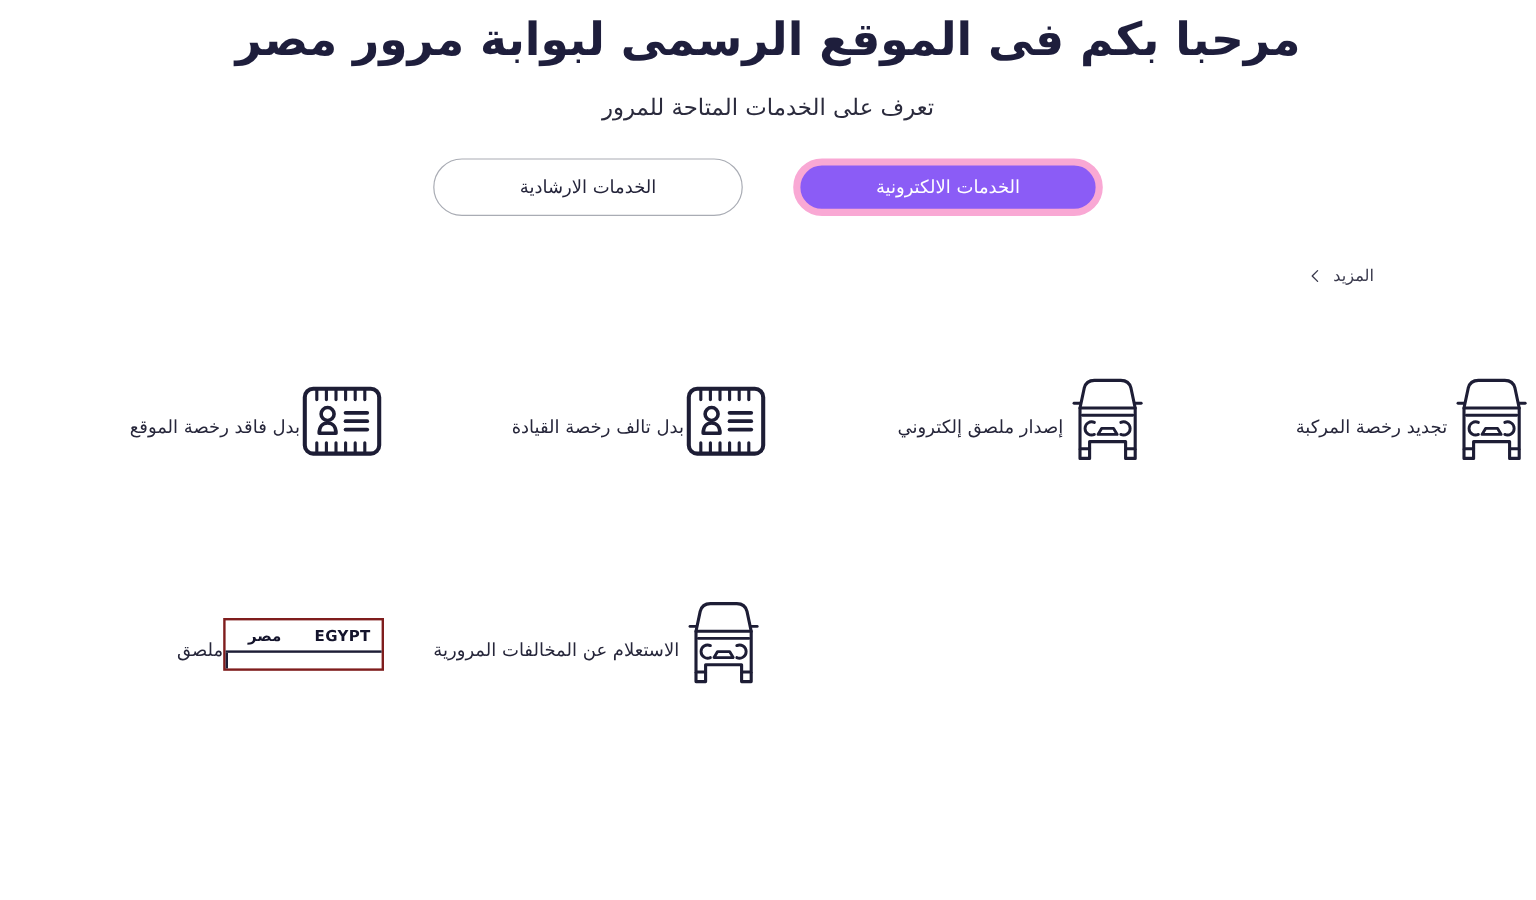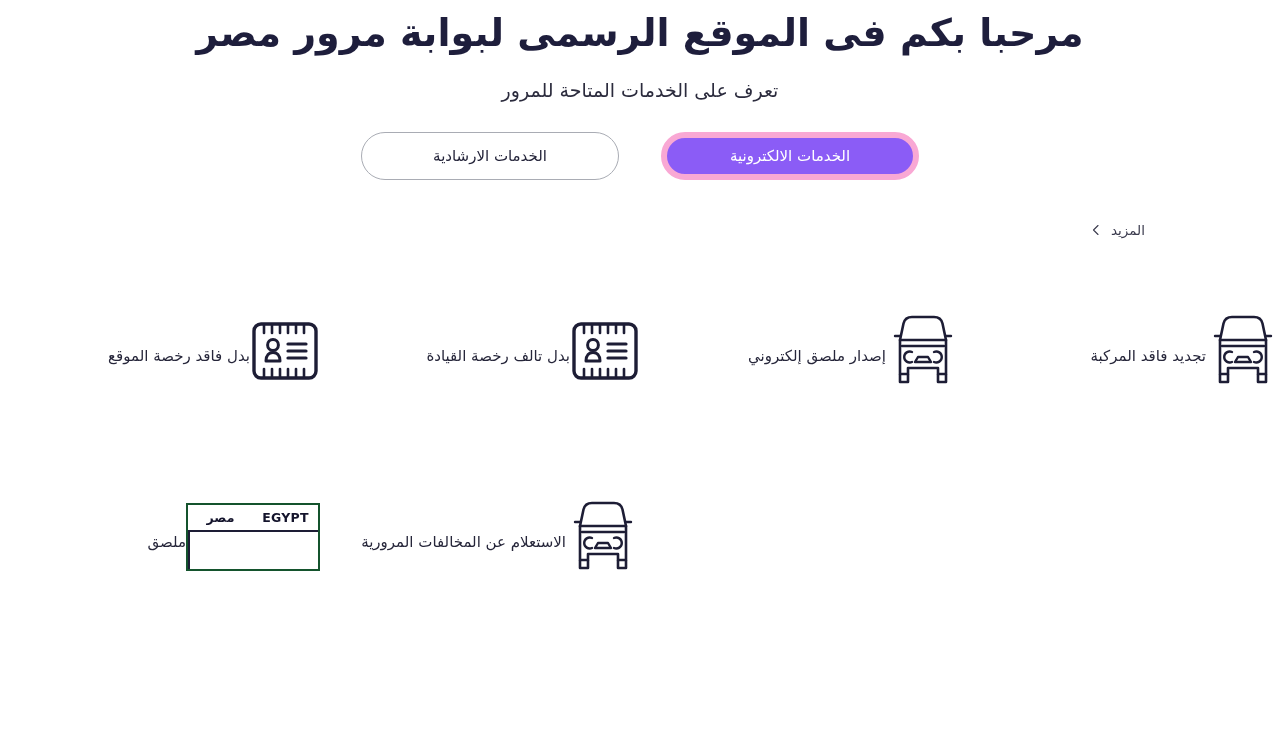--- a/index.html
+++ b/index.html
@@ -143,22 +143,22 @@
     font-size: 15px;
     line-height: 1.55;
     color: #26263a;
     direction: rtl;
     white-space: pre-line;
   }
 
   
   .plate {
     width: 134px;
-    height: 68px;
-    border: 2px solid #14532d;
+    height: 44px;
+    border: 2px solid #7f1d1d;
     background: #ffffff;
     display: flex;
     flex-direction: column;
   }
 
   .plate-top {
     flex: 0 0 27px;
     display: flex;
     flex-direction: row-reverse;
     border-bottom: 2px solid #1d1d35;
@@ -235,21 +235,21 @@
           <line x1="16" y1="34" x2="58" y2="34" stroke="#1d1d35" stroke-width="2.4" stroke-linecap="round"></line>
           <path d="M26 40 A5.5 5.5 0 1 0 26 50" stroke="#1d1d35" stroke-width="2.4" stroke-linecap="round"></path>
           <path d="M48 40 A5.5 5.5 0 1 1 48 50" stroke="#1d1d35" stroke-width="2.4" stroke-linecap="round"></path>
           <path d="M29 50 L32 45 L42 45 L45 50 Z" stroke="#1d1d35" stroke-width="2.4" stroke-linecap="round" stroke-linejoin="round"></path>
           <line x1="9" y1="24" x2="14" y2="24" stroke="#1d1d35" stroke-width="2.4" stroke-linecap="round"></line>
           <line x1="60" y1="24" x2="65" y2="24" stroke="#1d1d35" stroke-width="2.4" stroke-linecap="round"></line>
           <path d="M14 62 L14 70 L22 70 L22 62" stroke="#1d1d35" stroke-width="2.6" stroke-linejoin="round"></path>
           <path d="M52 62 L52 70 L60 70 L60 62" stroke="#1d1d35" stroke-width="2.6" stroke-linejoin="round"></path>
         </svg>
       </div>
-      <div class="service-label">تجديد فاقد المركبة</div>
+      <div class="service-label">تجديد رخصة المركبة</div>
     </div>
 
     <div class="service">
       <div class="service-icon">
         <svg class="svg-icon" width="74" height="78" viewBox="0 0 74 78" fill="none">
           <path d="M14 28 L17.5 11.5 C18.6 7 21.8 5 26 5 L48 5 C52.2 5 55.4 7 56.5 11.5 L60 28" stroke="#1d1d35" stroke-width="2.6" stroke-linecap="round" stroke-linejoin="round"></path>
           <path d="M14 28 L14 62 L22 62 L22 56 L52 56 L52 62 L60 62 L60 28 Z" stroke="#1d1d35" stroke-width="2.6" stroke-linecap="round" stroke-linejoin="round"></path>
           <line x1="16" y1="34" x2="58" y2="34" stroke="#1d1d35" stroke-width="2.4" stroke-linecap="round"></line>
           <path d="M26 40 A5.5 5.5 0 1 0 26 50" stroke="#1d1d35" stroke-width="2.4" stroke-linecap="round"></path>
           <path d="M48 40 A5.5 5.5 0 1 1 48 50" stroke="#1d1d35" stroke-width="2.4" stroke-linecap="round"></path>

